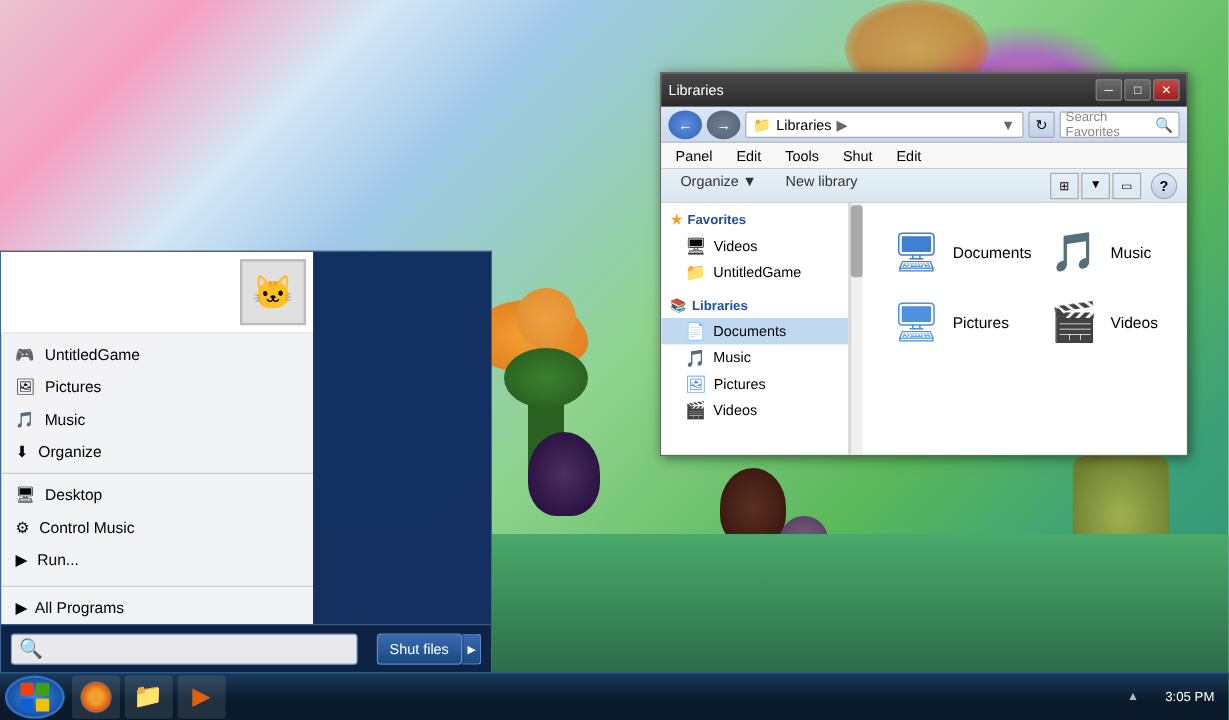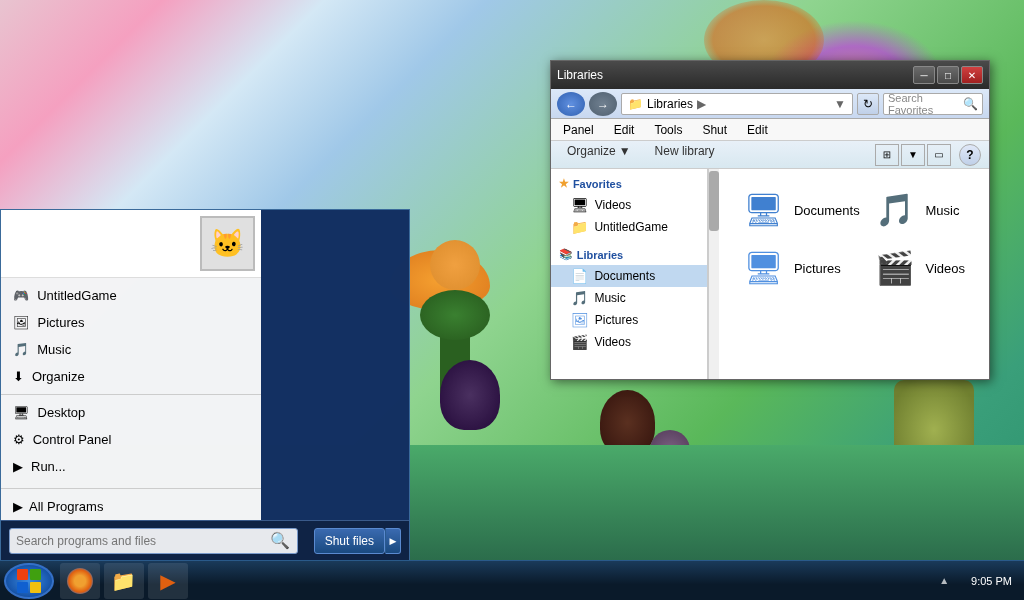--- a/index.html
+++ b/index.html
@@ -742,42 +742,41 @@
           <span>⬇</span>
           <span>Organize</span>
         </div>
         <div class="start-menu-separator"></div>
         <div class="start-menu-item">
           <span>🖥</span>
           <span>Desktop</span>
         </div>
         <div class="start-menu-item">
           <span>⚙</span>
-          <span>Control Panel</span>
+          <span>Control Music</span>
         </div>
         <div class="start-menu-item">
           <span>▶</span>
           <span>Run...</span>
         </div>
       </div>
 
       <div class="start-menu-separator"></div>
       <div class="all-programs">
         <span>▶</span>
         <span>All Programs</span>
       </div>
     </div>
 
     <div class="start-menu-right">
     </div>
   </div>
 
   <div class="start-menu-bottom">
     <div class="search-box">
-      <input type="text" placeholder="Search programs and files" style="">
       <span style="color:#666;">🔍</span>
     </div>
     <div style="display:flex;margin-left:8px;">
       <div class="shutdown-btn">
         <span>Shut files</span>
       </div>
       <div class="shutdown-arrow">▶</div>
     </div>
   </div>
 </div>
@@ -803,15 +802,15 @@
     <span class="media-icon">▶</span>
   </div>
 
   <div class="taskbar-spacer"></div>
 
   <div class="taskbar-tray">
     <span class="taskbar-arrow">▲</span>
   </div>
 
   <div class="taskbar-clock">
-    <div>9:05 PM</div>
+    <div>3:05 PM</div>
   </div>
 </div>
 
 </body></html>

